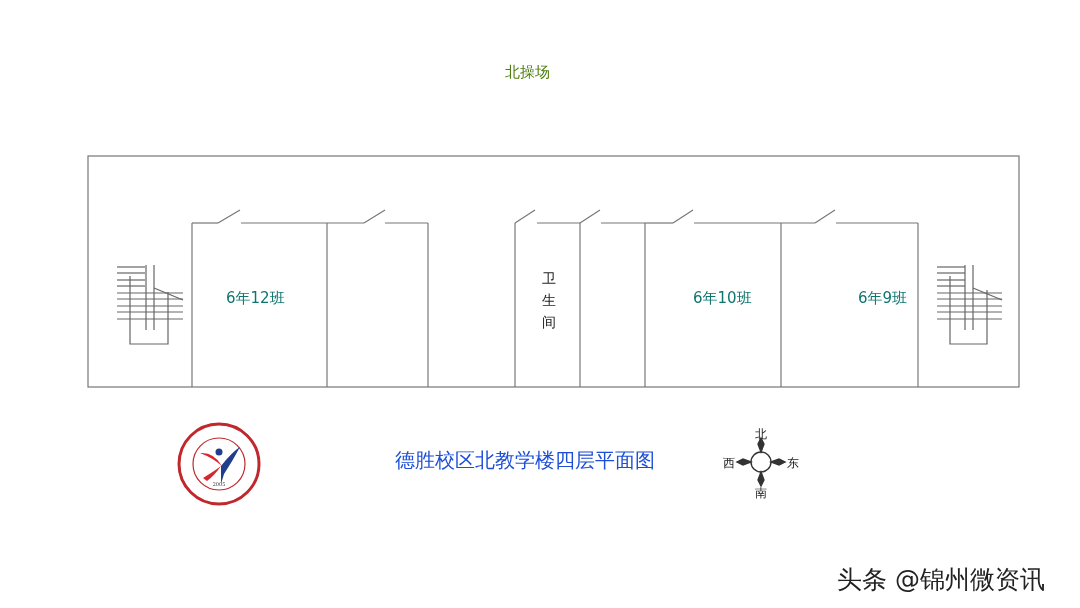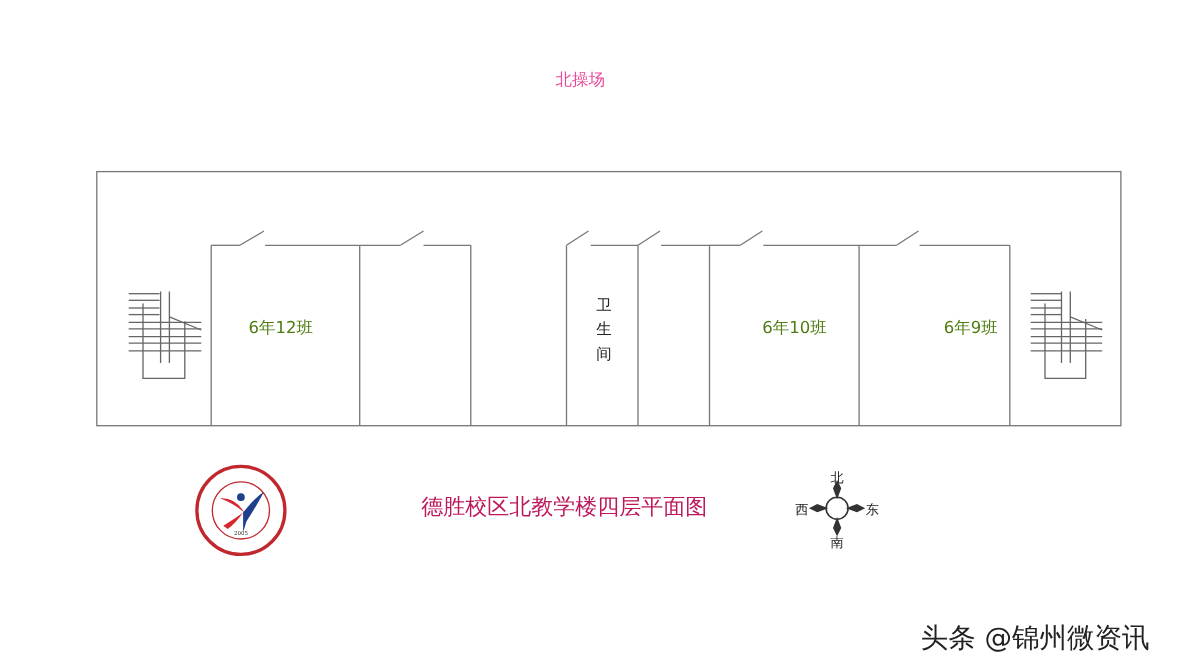--- a/index.html
+++ b/index.html
@@ -1,21 +1,21 @@
 <!DOCTYPE html>
 <html><head>
 <meta charset="utf-8">
 <style>
   html,body{margin:0;padding:0;background:#fff;}
   body{width:1080px;height:608px;position:relative;overflow:hidden;font-family:"DejaVu Sans","Liberation Sans",sans-serif;color:#222;}
   #plan{position:absolute;left:0;top:0;}
-  .lbl{position:absolute;font-size:15px;color:#4d7c0f;white-space:nowrap;}
+  .lbl{position:absolute;font-size:15px;color:#0f766e;white-space:nowrap;}
   .vlbl{position:absolute;font-size:14px;color:#222;width:16px;line-height:22px;text-align:center;}
-  .title{position:absolute;left:383px;top:447px;font-size:20px;color:#be185d;white-space:nowrap;}
-  .field{position:absolute;left:505px;top:63px;font-size:15px;color:#ec4899;font-family:Liberation Serif, serif;}
+  .title{position:absolute;left:395px;top:447px;font-size:20px;color:#1d4ed8;white-space:nowrap;}
+  .field{position:absolute;left:505px;top:63px;font-size:15px;color:#4d7c0f;font-family:Liberation Serif, serif;}
   .compass-lbl{position:absolute;font-size:12px;color:#222;}
   .wm{position:absolute;left:837px;top:563px;font-size:25px;color:#222;white-space:nowrap;text-shadow:0 0 2px #fff,1px 1px 0 #fff;}
 </style>
 </head>
 <body>
 
 <svg id="plan" width="1080" height="608" viewBox="0 0 1080 608" fill="none" stroke="#777" stroke-width="1.2">
 
   <rect x="88" y="156" width="931" height="231"></rect>
 

